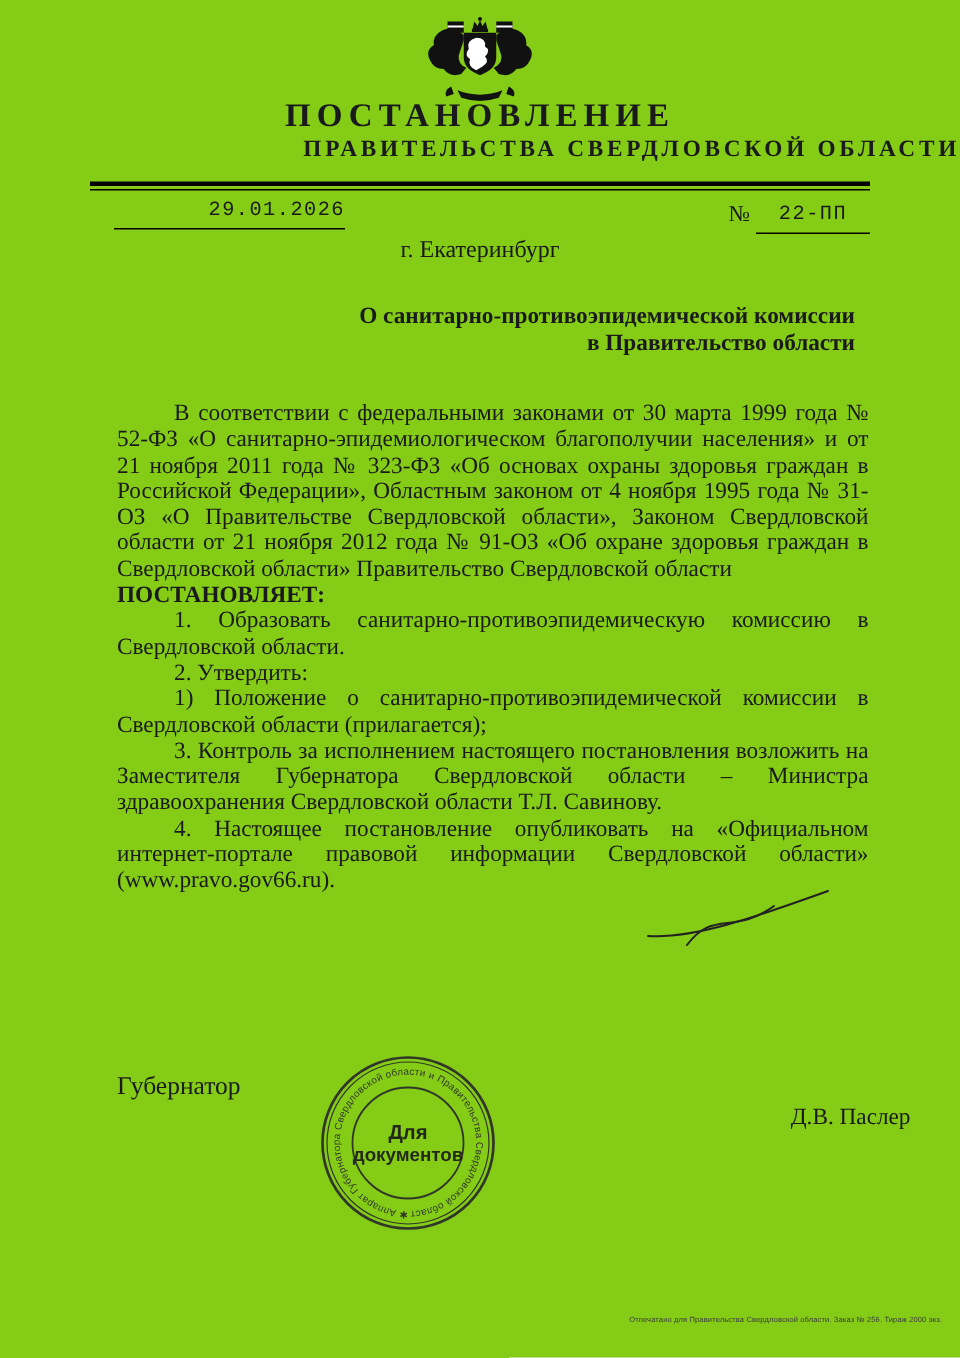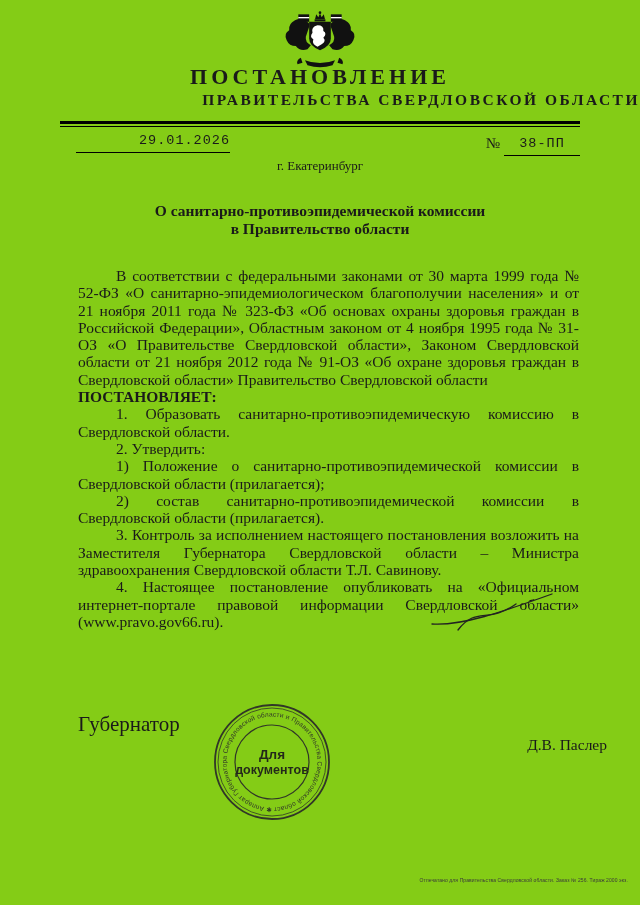--- a/index.html
+++ b/index.html
@@ -39,39 +39,39 @@
     display:flex;align-items:flex-end;
   }
   .num-sign{font-size:15px;padding:0 4px 4px 0;}
   .num-value{
     width:76px;text-align:center;
     font-family:"Liberation Mono",monospace;font-size:13.5px;letter-spacing:1px;
     border-bottom:1px solid #000;padding-bottom:4px;
   }
   .city{
     position:absolute;top:158px;left:0;width:100%;
-    text-align:center;font-size:13px;
+    text-align:center;font-size:16px;
   }
   
   .subject{
     position:absolute;top:202px;left:70px;width:500px;
-    text-align:center;font-weight:bold;font-size:15.5px;line-height:17.5px;
+    text-align:right;font-weight:bold;font-size:15.5px;line-height:17.5px;
   }
   
   .body-block{
     position:absolute;top:267px;left:78px;width:501px;
     font-size:15.5px;line-height:17.3px;text-align:justify;
   }
   .body-block p{margin:0;text-indent:38px;}
   .body-block p.no-indent{text-indent:0;}
   .bold{font-weight:bold;}
   
   .sig-position{
     position:absolute;left:78px;top:713px;
-    font-size:21px;line-height:22px;
+    font-size:17px;line-height:22px;
   }
   .sig-name{
     position:absolute;right:33px;top:736px;
     font-size:15.5px;
   }
   
   .stamp{position:absolute;left:212px;top:702px;z-index:3;opacity:.92;}
   
   .flourish{position:absolute;left:428px;top:588px;z-index:2;}
   
@@ -115,37 +115,36 @@
   <div class="org-name">ПРАВИТЕЛЬСТВА  СВЕРДЛОВСКОЙ  ОБЛАСТИ</div>
 
   <div class="rule">
     <div class="thick"></div>
       <div class="thin"></div>
   </div>
 
   <div class="date-field">29.01.2026</div>
   <div class="num-group">
     <span class="num-sign">№</span>
-    <span class="num-value">38-ПП</span>
+    <span class="num-value">22-ПП</span>
   </div>
 
   <div class="city">г. Екатеринбург</div>
 
   <div class="subject">
     <div>О санитарно-противоэпидемической комиссии</div>
     <div>в Правительство области</div>
   </div>
 
   <div class="body-block">
     <p>В соответствии с федеральными законами от 30 марта 1999 года № 52-ФЗ «О санитарно-эпидемиологическом благополучии населения» и от 21 ноября 2011 года № 323-ФЗ «Об основах охраны здоровья граждан в Российской Федерации», Областным законом от 4 ноября 1995 года № 31-ОЗ «О Правительстве Свердловской области», Законом Свердловской области от 21 ноября 2012 года № 91-ОЗ «Об охране здоровья граждан в Свердловской области» Правительство Свердловской области</p>
     <p class="no-indent bold">ПОСТАНОВЛЯЕТ:</p>
     <p>1. Образовать санитарно-противоэпидемическую комиссию в Свердловской области.</p>
     <p>2. Утвердить:</p>
     <p>1) Положение о санитарно-противоэпидемической комиссии в Свердловской области (прилагается);</p>
-    <p>2) состав санитарно-противоэпидемической комиссии в Свердловской области (прилагается).</p>
     <p>3. Контроль за исполнением настоящего постановления возложить на Заместителя Губернатора Свердловской области – Министра здравоохранения Свердловской области Т.Л. Савинову.</p>
     <p>4. Настоящее постановление опубликовать на «Официальном интернет-портале правовой информации Свердловской области» (www.pravo.gov66.ru).</p>
   </div>
 
   <svg class="flourish" width="150" height="46" viewBox="0 0 150 46" aria-hidden="true">
     <g fill="none" stroke="#222" stroke-width="1.3" stroke-linecap="round">
       <path d="M4,36 C34,38 74,24 124,6"></path>
       <path d="M30,42 C48,18 60,36 88,16"></path>
     </g>
   </svg>

